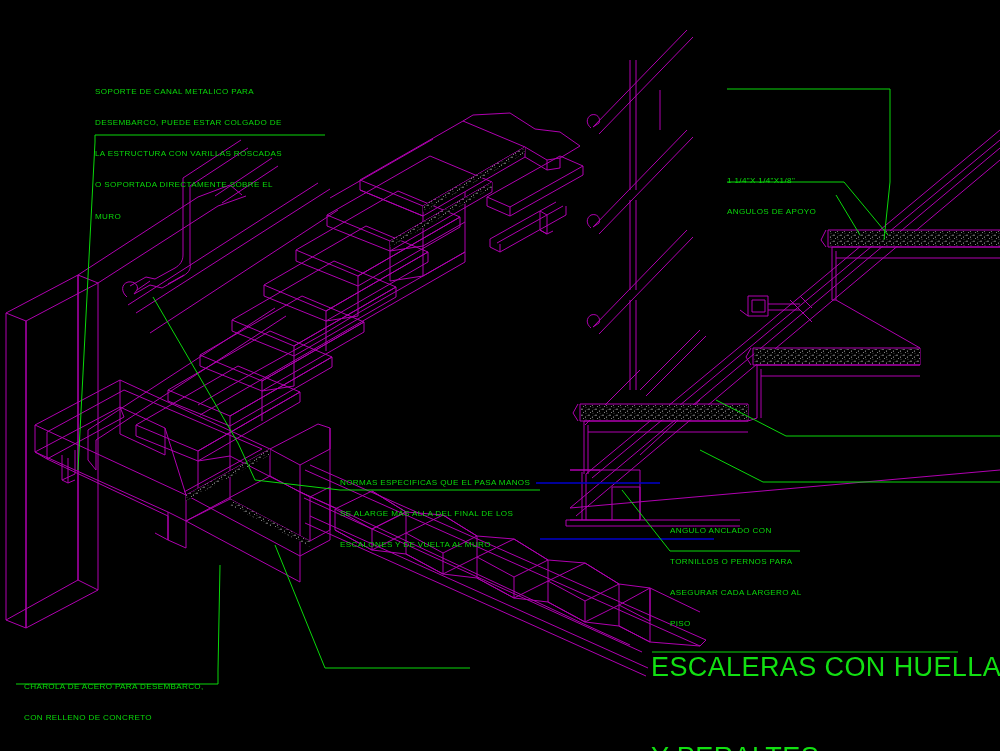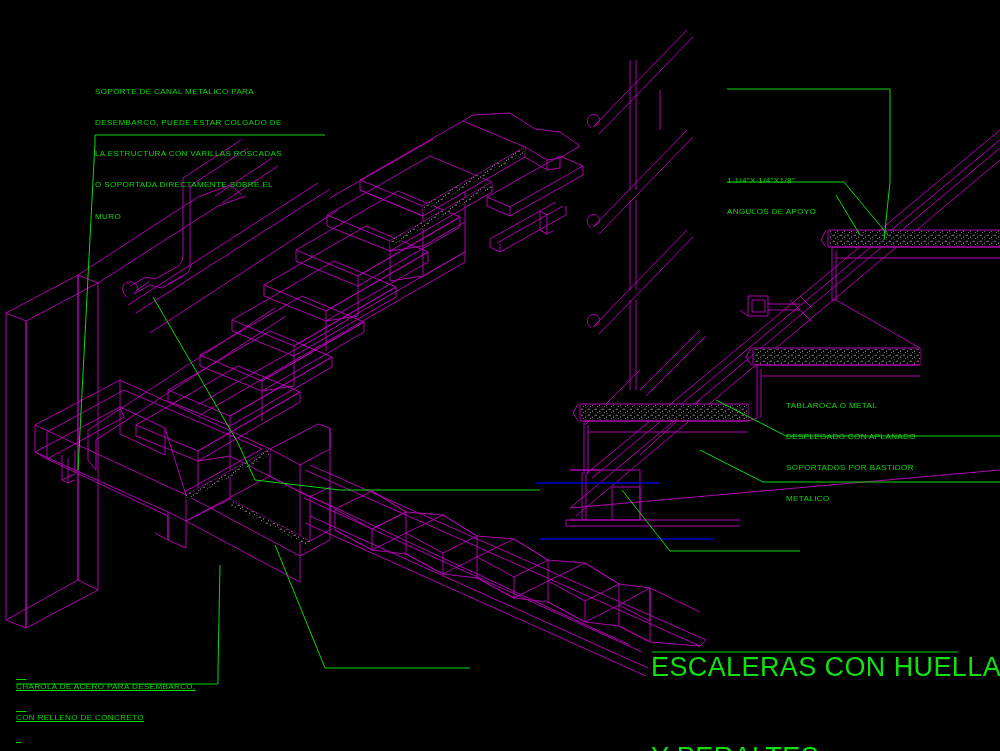--- a/index.html
+++ b/index.html
@@ -386,31 +386,36 @@
     <span class="ann-line">O SOPORTADA DIRECTAMENTE SOBRE EL</span>
     <span class="ann-line">MURO</span>
   </div>
 
 
   <div class="ann" style="left:727px; top:155px;">
     <span class="ann-line">1 1/4"X 1/4"X1/8"</span>
     <span class="ann-line">ANGULOS DE APOYO</span>
   </div>
 
-
-  <div class="ann" style="left:786px; top:380px;">
-    <span class="ann-line">TABLAROCA O METAL</span>
-    <span class="ann-line">DESPLEGADO CON APLANADO</span>
-    <span class="ann-line">SOPORTADOS POR BASTIDOR</span>
-    <span class="ann-line">METALICO</span>
-  </div>
-
-
-
-  <div class="ann" style="left:16px; top:661px;text-decoration:underline;">
+  <div class="ann" style="left:340px; top:457px;">
+    <span class="ann-line">NORMAS ESPECIFICAS QUE EL PASA MANOS</span>
+    <span class="ann-line">SE ALARGE MÁS ALLA DEL FINAL DE LOS</span>
+    <span class="ann-line">ESCALONES Y DE VUELTA AL MURO</span>
+  </div>
+
+
+
+  <div class="ann" style="left:670px; top:505px;">
+    <span class="ann-line">ANGULO ANCLADO CON</span>
+    <span class="ann-line">TORNILLOS O PERNOS PARA</span>
+    <span class="ann-line">ASEGURAR CADA LARGERO AL</span>
+    <span class="ann-line">PISO</span>
+  </div>
+
+  <div class="ann" style="left:24px; top:661px;">
     <span class="ann-line">CHAROLA DE ACERO PARA DESEMBARCO,</span>
     <span class="ann-line">CON RELLENO DE CONCRETO</span>
   </div>
 
 
   <div id="title-block">
     <span class="title-line">ESCALERAS CON HUELLAS</span>
     <span class="title-line">Y PERALTES</span>
   </div>
 

